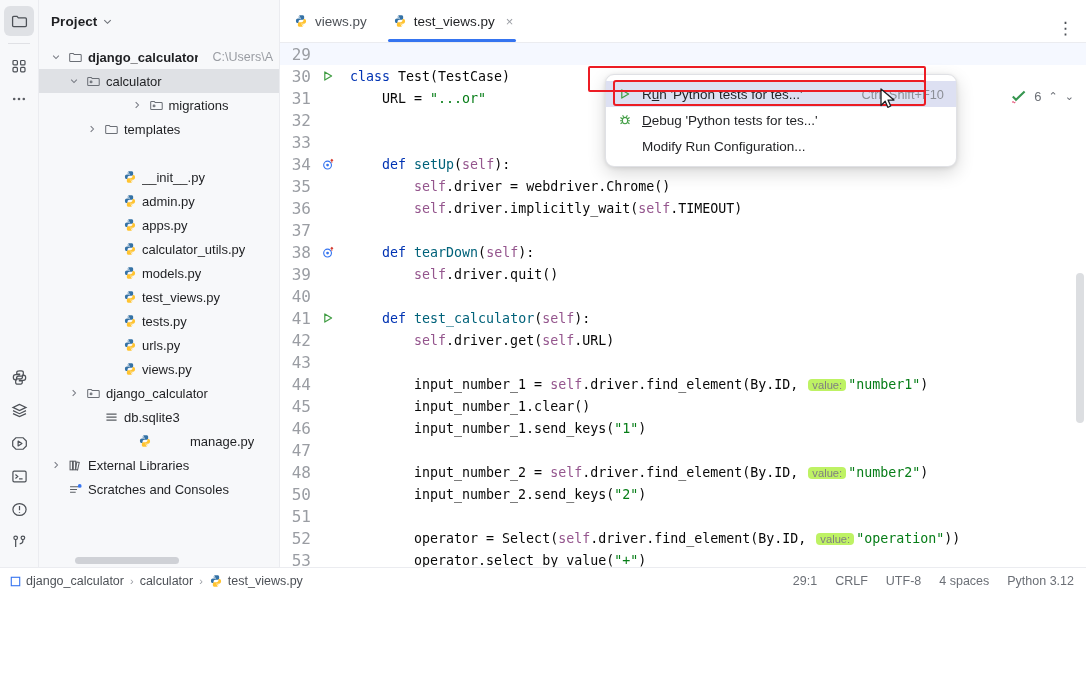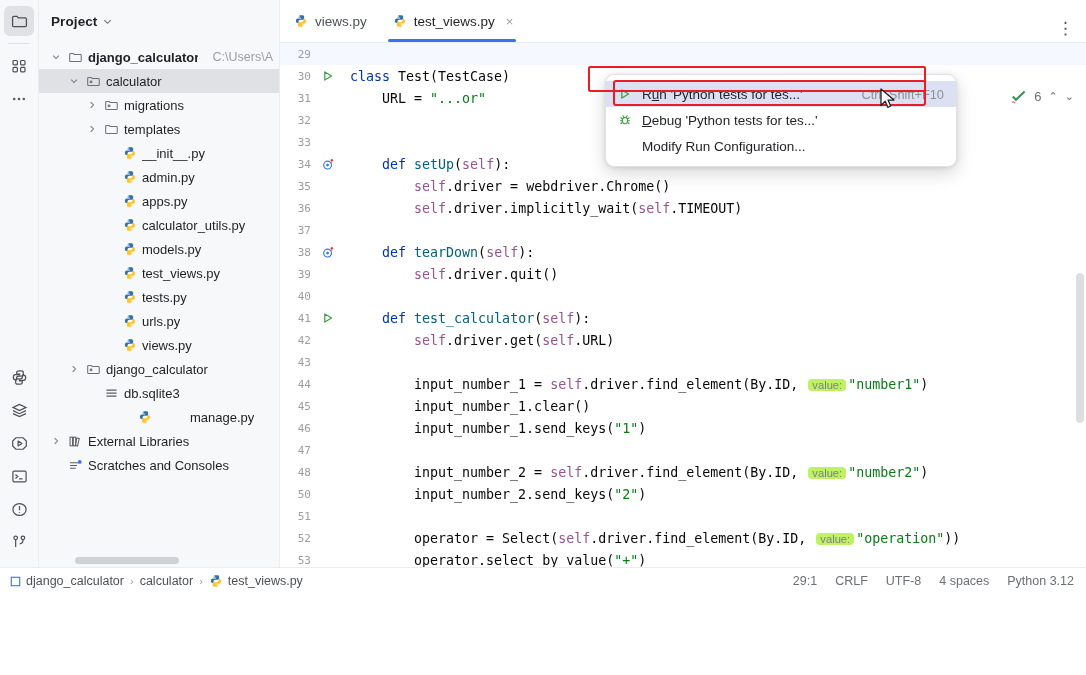--- a/index.html
+++ b/index.html
@@ -85,21 +85,21 @@
   
   .code-wrap{ flex:1; position:relative; overflow:hidden; background:#fff; }
   .code-scroll{ position:absolute; inset:0; }
   .cline{
     height:22px; display:flex; align-items:center; font-family:"DejaVu Sans Mono", monospace;
     font-size:13.3px; white-space:pre; color:#080808;
   }
   .cline.cur{ background:#f5f8ff; }
   .gnum{
     width:34px; min-width:34px; text-align:right; color:#9a9da3;
-    font-family:"DejaVu Sans Mono", monospace; font-size:11px; padding-right:3px;
+    font-family:"DejaVu Sans Mono", monospace; font-size:16px; padding-right:3px;
   }
   .gut{ width:28px; min-width:28px; display:flex; align-items:center; justify-content:center; }
   .ctext{ padding-left:8px; position:relative; }
   .kw{ color:#0033b3; }
   .selfk{ color:#94558d; }
   .fn{ color:#00627a; }
   .str{ color:#067d17; }
   .hintpill{
     background:#bef264; color:#808080; border-radius:4px; padding:0 4px;
     font-size:11.2px; font-family:"Liberation Sans", sans-serif; margin:0 2px;
@@ -249,48 +249,48 @@
               </svg>
             </span>
             <span class="ic">
               <svg width="15" height="15" viewBox="0 0 16 16" fill="none" stroke="#6b6f76" stroke-width="1.1">
     <path d="M1.8 4.6a.9.9 0 0 1 .9-.9h2.9l1 1.2h6.6a.9.9 0 0 1 .9.9v5.6a.9.9 0 0 1-.9.9H2.7a.9.9 0 0 1-.9-.9z"></path>
     <circle cx="5.4" cy="8.4" r="1"></circle>
               </svg>
             </span>
             <span class="lbl">calculator</span>
           </div>
+          <div class="row" style="padding-left: 46px; justify-content: center;">
+            <span class="tw">
+              <svg width="10" height="10" viewBox="0 0 12 12" fill="none" stroke="#767982" stroke-width="1.25">
+                <path d="M4.4 2.6 7.8 6l-3.4 3.4"></path>
+              </svg>
+            </span>
+            <span class="ic">
+              <svg width="15" height="15" viewBox="0 0 16 16" fill="none" stroke="#6b6f76" stroke-width="1.1">
+    <path d="M1.8 4.6a.9.9 0 0 1 .9-.9h2.9l1 1.2h6.6a.9.9 0 0 1 .9.9v5.6a.9.9 0 0 1-.9.9H2.7a.9.9 0 0 1-.9-.9z"></path>
+    <circle cx="5.4" cy="8.4" r="1"></circle>
+              </svg>
+            </span>
+            <span class="lbl">migrations</span>
+          </div>
           <div class="row" style="padding-left: 46px;">
             <span class="tw">
               <svg width="10" height="10" viewBox="0 0 12 12" fill="none" stroke="#767982" stroke-width="1.25">
                 <path d="M4.4 2.6 7.8 6l-3.4 3.4"></path>
               </svg>
             </span>
             <span class="ic">
               <svg width="15" height="15" viewBox="0 0 16 16" fill="none" stroke="#6b6f76" stroke-width="1.1">
     <path d="M1.8 4.6a.9.9 0 0 1 .9-.9h2.9l1 1.2h6.6a.9.9 0 0 1 .9.9v5.6a.9.9 0 0 1-.9.9H2.7a.9.9 0 0 1-.9-.9z"></path>
-    <circle cx="5.4" cy="8.4" r="1"></circle>
-              </svg>
-            </span>
-            <span class="lbl">migrations</span>
-          </div>
-          <div class="row" style="padding-left: 46px;">
-            <span class="tw">
-              <svg width="10" height="10" viewBox="0 0 12 12" fill="none" stroke="#767982" stroke-width="1.25">
-                <path d="M4.4 2.6 7.8 6l-3.4 3.4"></path>
-              </svg>
-            </span>
-            <span class="ic">
-              <svg width="15" height="15" viewBox="0 0 16 16" fill="none" stroke="#6b6f76" stroke-width="1.1">
-    <path d="M1.8 4.6a.9.9 0 0 1 .9-.9h2.9l1 1.2h6.6a.9.9 0 0 1 .9.9v5.6a.9.9 0 0 1-.9.9H2.7a.9.9 0 0 1-.9-.9z"></path>
               </svg>
             </span>
             <span class="lbl">templates</span>
           </div>
-          <div class="row" style="padding-left: 64px;">
+          <div class="row" style="padding-left: 64px; margin-top: 24px;">
             <span class="tw empty"></span>
             <span class="ic">
               <svg width="14" height="14" viewBox="0 0 16 16">
     <path d="M7.9 1.4c-2 0-2.5.8-2.5 1.8v1.2h2.6v.6H4.4c-1.2 0-2.2.9-2.2 2.6s.8 2.6 2 2.6h1V8.8c0-1.2.9-2.1 2.1-2.1h2.5c1 0 1.8-.7 1.8-1.8V3.2c0-1-.8-1.8-1.8-1.8zM6.3 2.6a.62.62 0 1 1 0 1.24.62.62 0 0 1 0-1.24z" fill="#3572A5"></path>
     <path d="M8.1 14.6c2 0 2.5-.8 2.5-1.8v-1.2H8v-.6h3.6c1.2 0 2.2-.9 2.2-2.6s-.8-2.6-2-2.6h-1v1.4c0 1.2-.9 2.1-2.1 2.1H6.2c-1 0-1.8.7-1.8 1.8v1.7c0 1 .8 1.8 1.8 1.8zM9.7 13.4a.62.62 0 1 1 0-1.24.62.62 0 0 1 0 1.24z" fill="#FFC331"></path>
   </svg>
             </span>
             <span class="lbl">__init__.py</span>
           </div>
           <div class="row" style="padding-left: 64px;">

